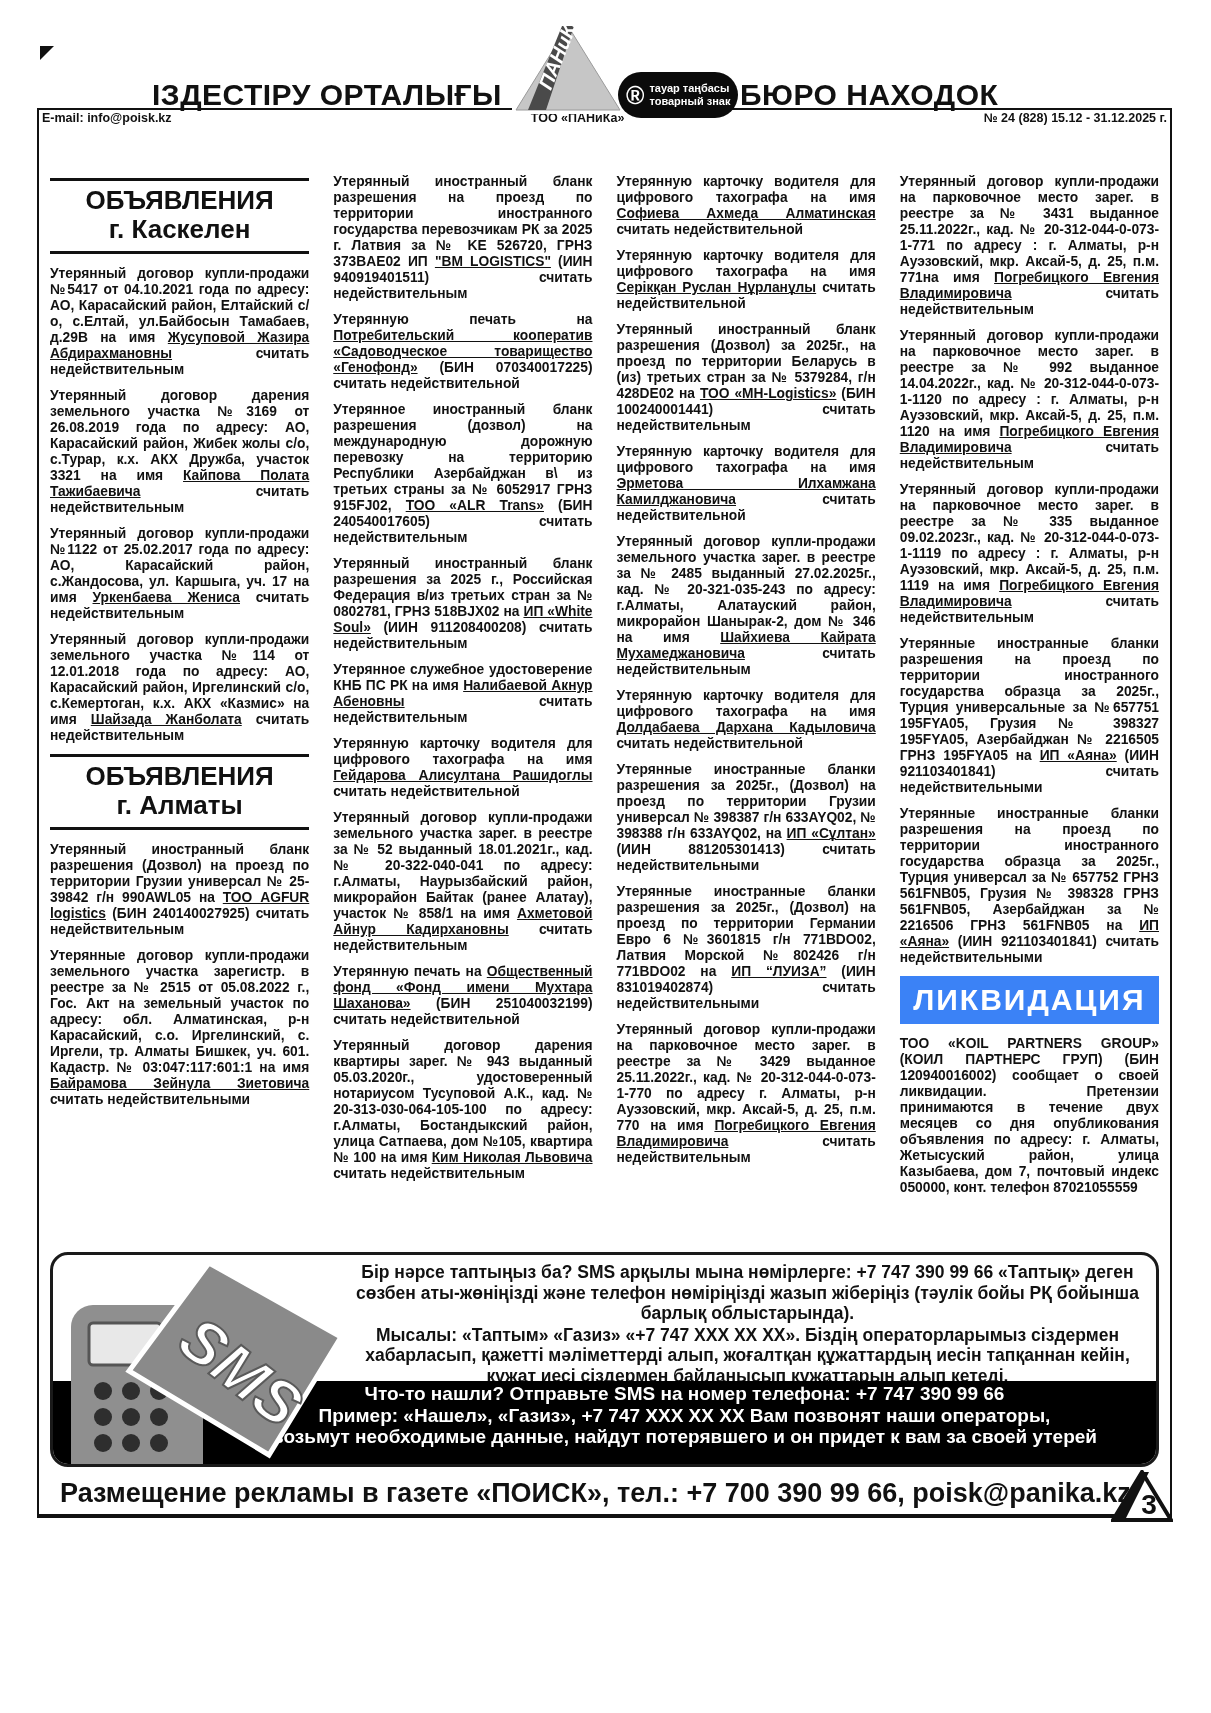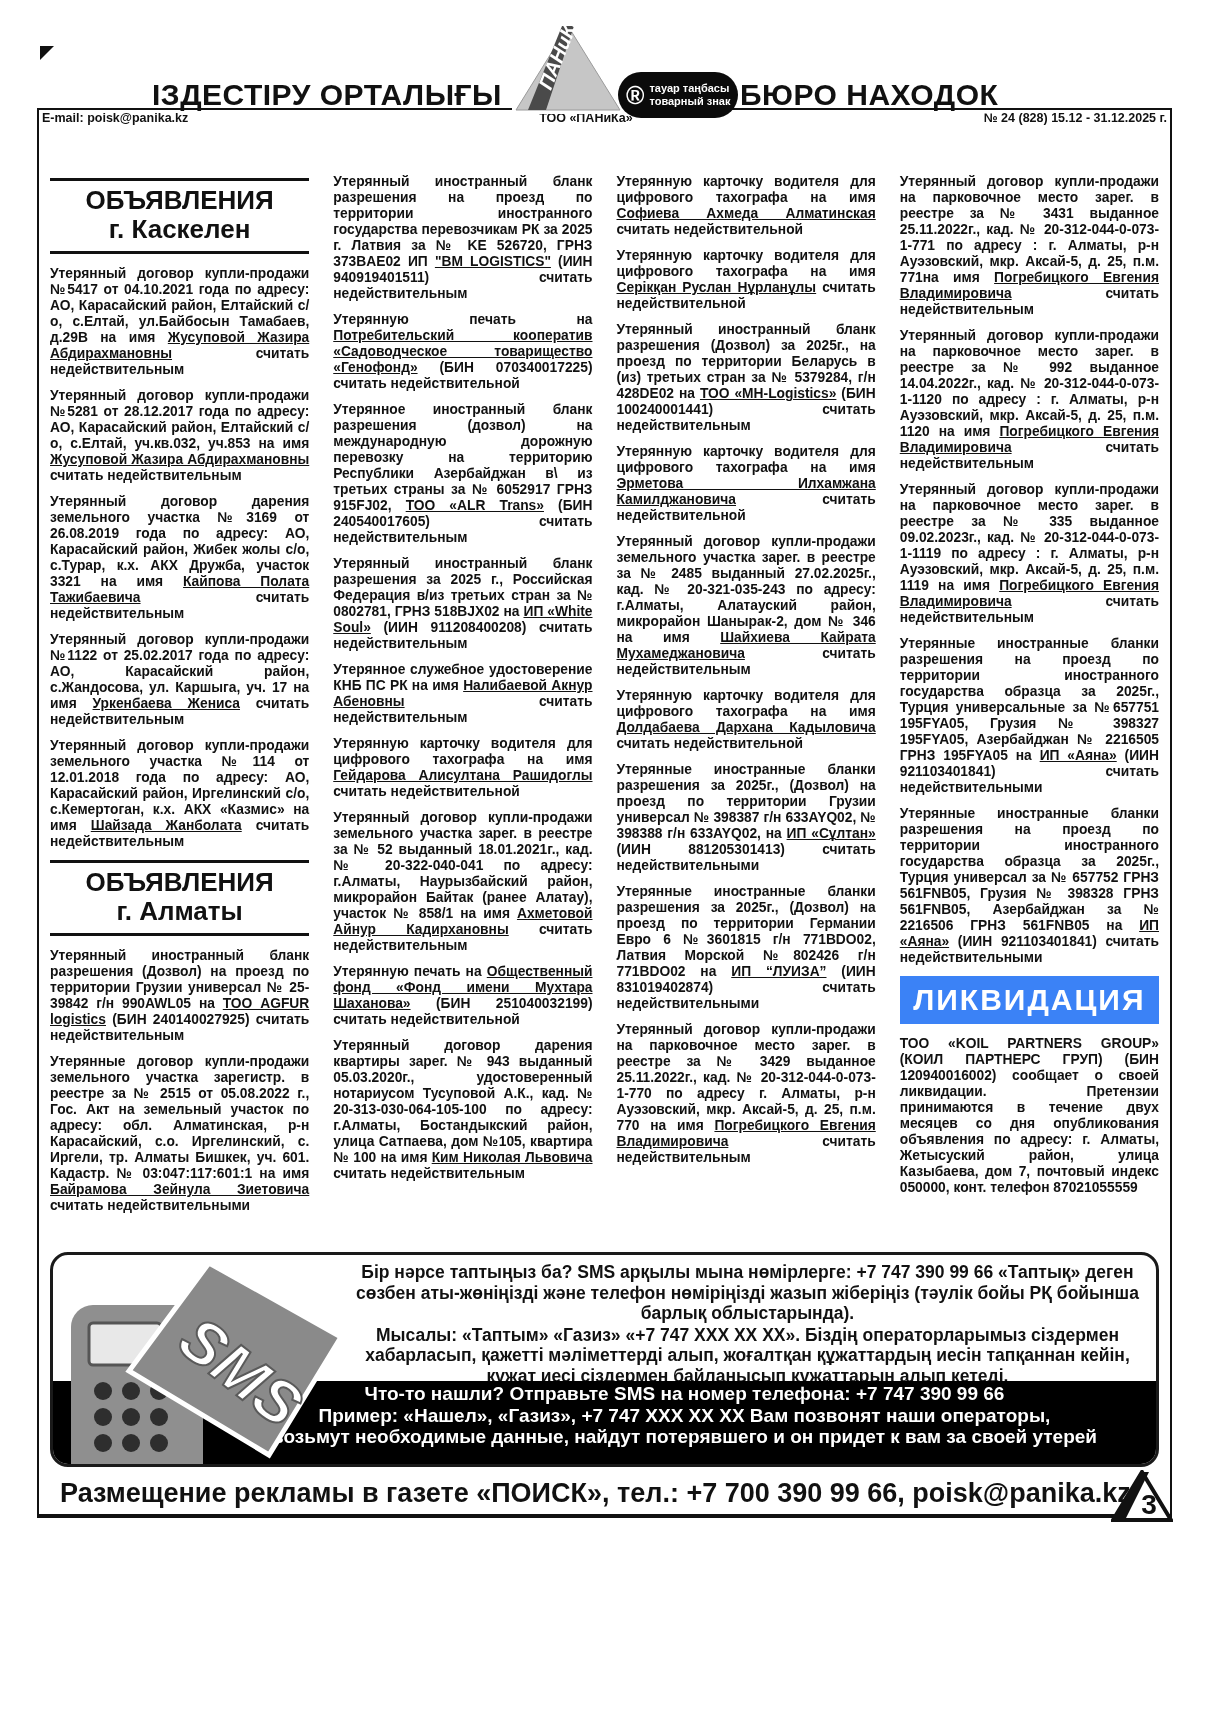--- a/index.html
+++ b/index.html
@@ -74,34 +74,33 @@
 <div class="tm-badge">
   <span class="tm-r">®</span>
   <span class="tm-lines">
     <span>тауар таңбасы</span><br>
     <span>товарный знак</span>
   </span>
 </div>
 
 <div class="frame"></div>
 <div class="info-bar">
-  <span>E-mail: poisk@panika.kz</span>
+  <span>E-mail: info@poisk.kz</span>
   <span>ТОО «ПАНиКа»</span>
   <span>№ 24 (828) 15.12 - 31.12.2025 г.</span>
 </div>
 <div class="main-banner">УТЕРЯННОЕ СЧИТАТЬ НЕДЕЙСТВИТЕЛЬНЫМ</div>
 
 <div class="ads">
     <div class="col">
       <div class="section-header">
         <div>ОБЪЯВЛЕНИЯ</div>
         <div>г. Каскелен</div>
       </div>
       <p class="ad"><span>Утерянный договор купли-продажи №5417 от 04.10.2021 года по адресу: АО, Карасайский район, Елтайский с/о, с.Елтай, ул.Байбосын Тамабаев, д.29В на имя </span><span class="u">Жусуповой Жазира Абдирахмановны</span><span> считать недействительным</span></p>
-      <p class="ad"><span>Утерянный договор купли-продажи №5281 от 28.12.2017 года по адресу: АО, Карасайский район, Елтайский с/о, с.Елтай, уч.кв.032, уч.853 на имя </span><span class="u">Жусуповой Жазира Абдирахмановны</span><span> считать недействительным</span></p>
       <p class="ad"><span>Утерянный договор дарения земельного участка №3169 от 26.08.2019 года по адресу: АО, Карасайский район, Жибек жолы с/о, с.Турар, к.х. АКХ Дружба, участок 3321 на имя </span><span class="u">Кайпова Полата Тажибаевича</span><span> считать недействительным</span></p>
       <p class="ad"><span>Утерянный договор купли-продажи №1122 от 25.02.2017 года по адресу: АО, Карасайский район, с.Жандосова, ул. Каршыга, уч. 17 на имя </span><span class="u">Уркенбаева Жениса</span><span> считать недействительным</span></p>
       <p class="ad"><span>Утерянный договор купли-продажи земельного участка №114 от 12.01.2018 года по адресу: АО, Карасайский район, Иргелинский с/о, с.Кемертоган, к.х. АКХ «Казмис» на имя </span><span class="u">Шайзада Жанболата</span><span> считать недействительным</span></p>
       <div class="section-header">
         <div>ОБЪЯВЛЕНИЯ</div>
         <div>г. Алматы</div>
       </div>
       <p class="ad"><span>Утерянный иностранный бланк разрешения (Дозвол) на проезд по территории Грузии универсал № 25-39842 г/н 990AWL05 на </span><span class="u">ТОО AGFUR logistics</span><span> (БИН 240140027925) считать недействительным</span></p>
       <p class="ad"><span>Утерянные договор купли-продажи земельного участка зарегистр. в реестре за № 2515 от 05.08.2022 г., Гос. Акт на земельный участок по адресу: обл. Алматинская, р-н Карасайский, с.о. Иргелинский, с. Иргели, тр. Алматы Бишкек, уч. 601. Кадастр. № 03:047:117:601:1 на имя </span><span class="u">Байрамова Зейнула Зиетовича</span><span> считать недействительными</span></p>
     </div>

